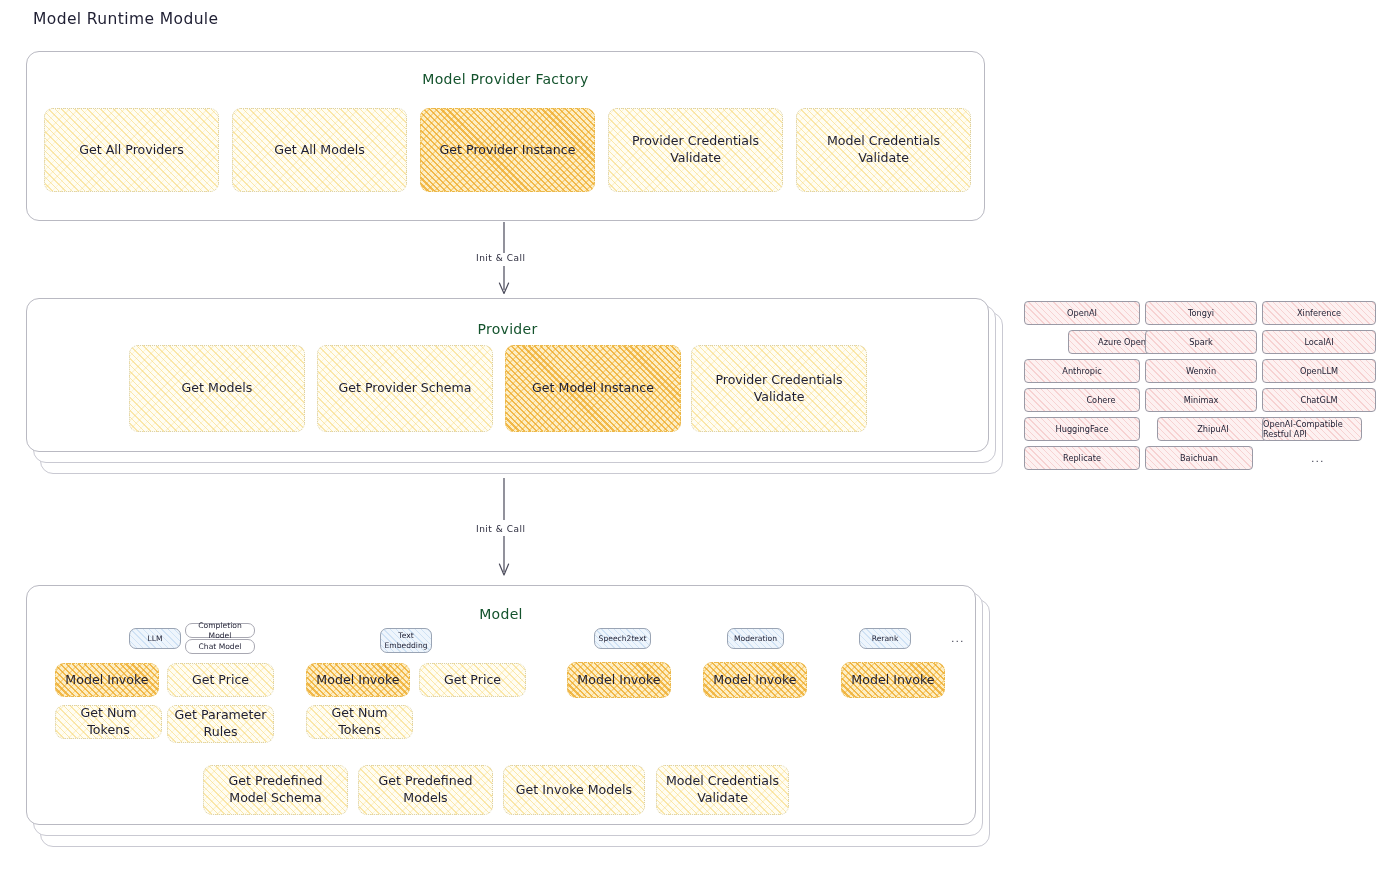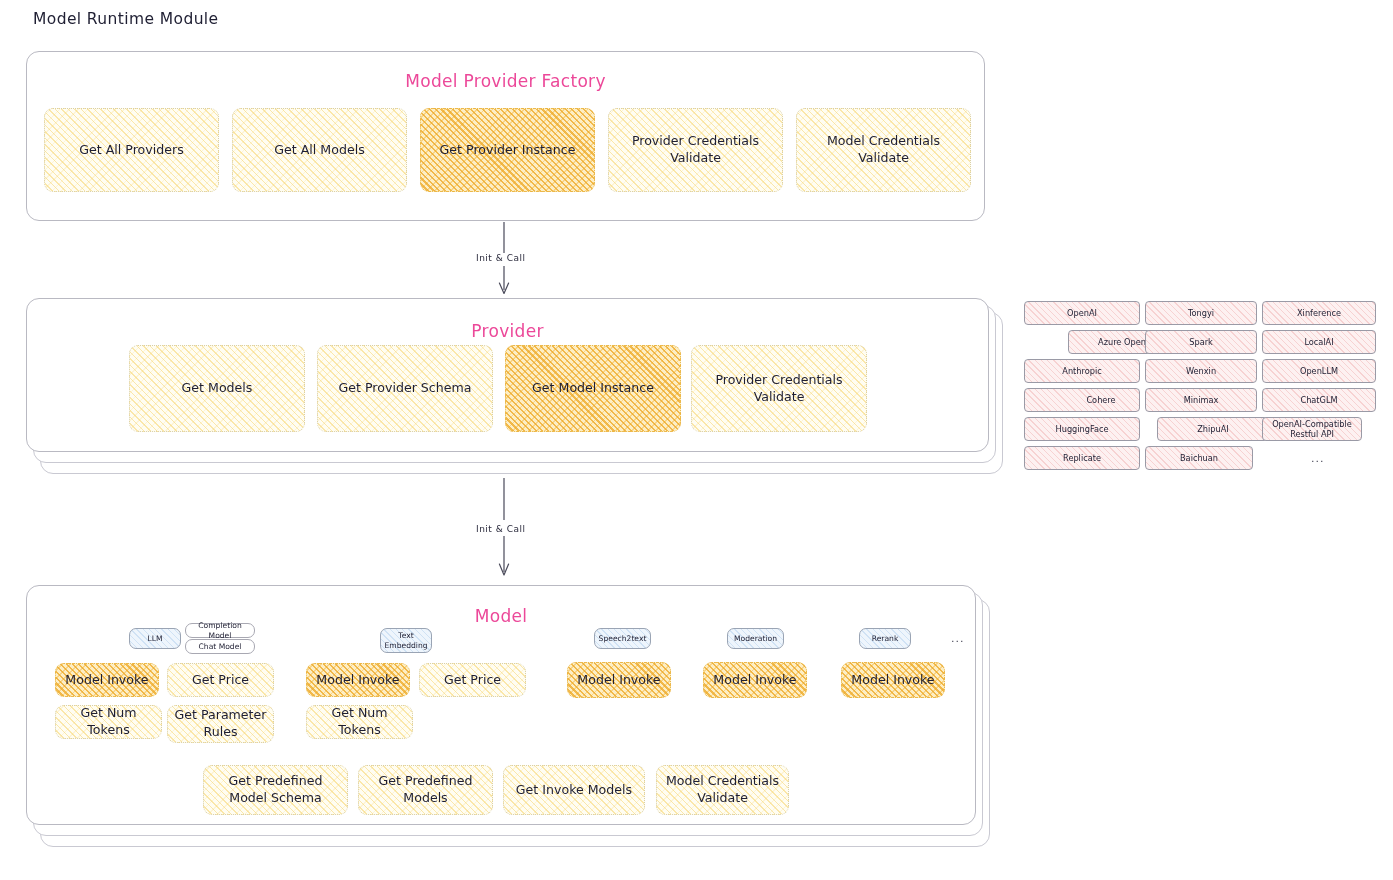--- a/index.html
+++ b/index.html
@@ -38,22 +38,22 @@
     position: absolute;
     background: #fff;
     border: 1.15px solid #c9c9d2;
     border-radius: 13px;
     box-sizing: border-box;
   }
   .section-title {
     position: absolute;
     width: 100%;
     text-align: center;
-    font-size: 17px;
-    color: #ec4899;
+    font-size: 14px;
+    color: #14532d;
     letter-spacing: .3px;
   }
 
   
   .node {
     position: absolute;
     box-sizing: border-box;
     border-radius: 9px;
     border: 1.4px dotted #d9cfa6;
     display: flex;
@@ -95,21 +95,21 @@
 
   
   .pill {
     position: absolute;
     box-sizing: border-box;
     border-radius: 4px;
     border: 1.2px solid #9a9aa6;
     display: flex;
     align-items: center;
     justify-content: center;
-    text-align: center;
+    text-align: left;
     font-size: 8.2px;
     color: #1f1f33;
     background-color: #fdf1f1;
     background-image:
       repeating-linear-gradient(45deg,
         rgba(235,150,150,.34) 0px,
         rgba(235,150,150,.34) 1px,
         rgba(255,255,255,0) 1px,
         rgba(255,255,255,0) 4.4px);
   }

